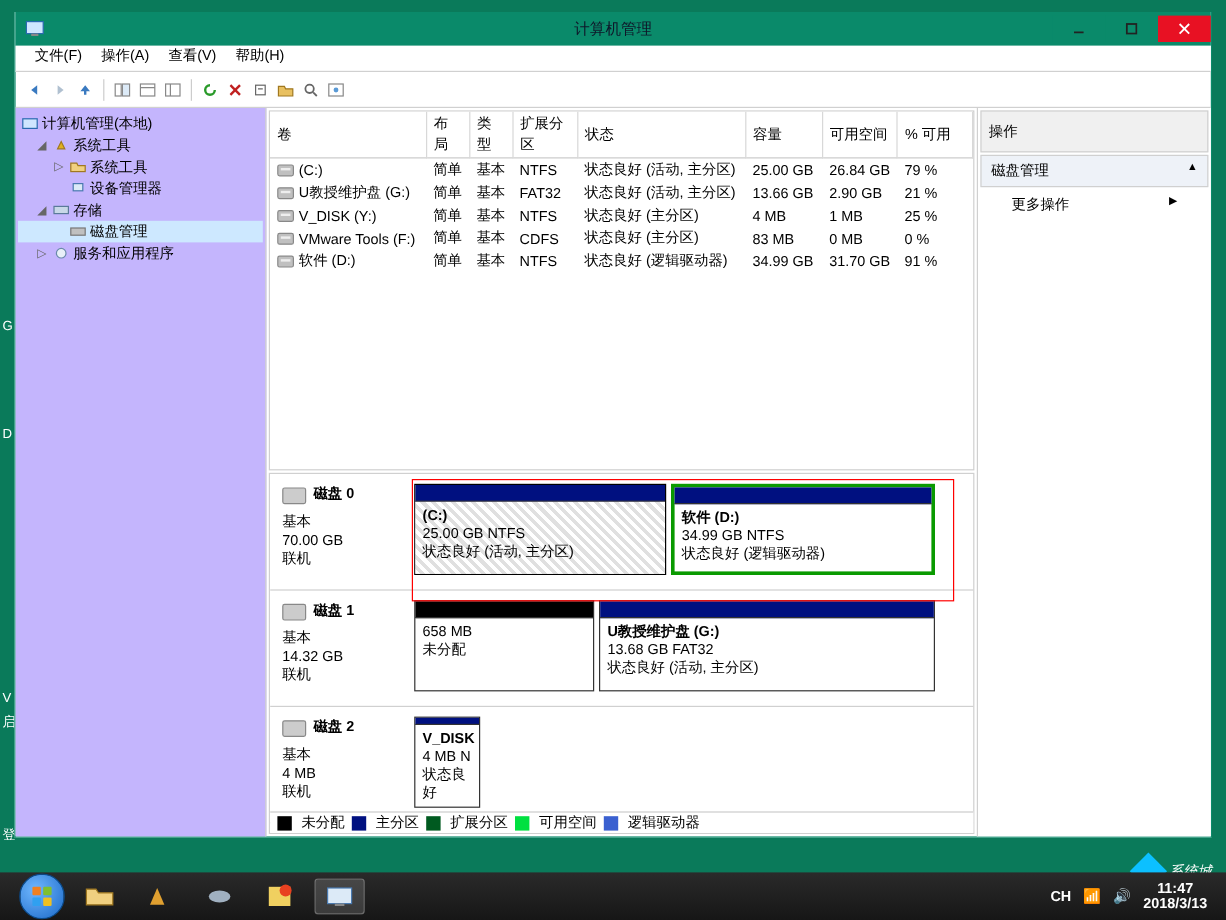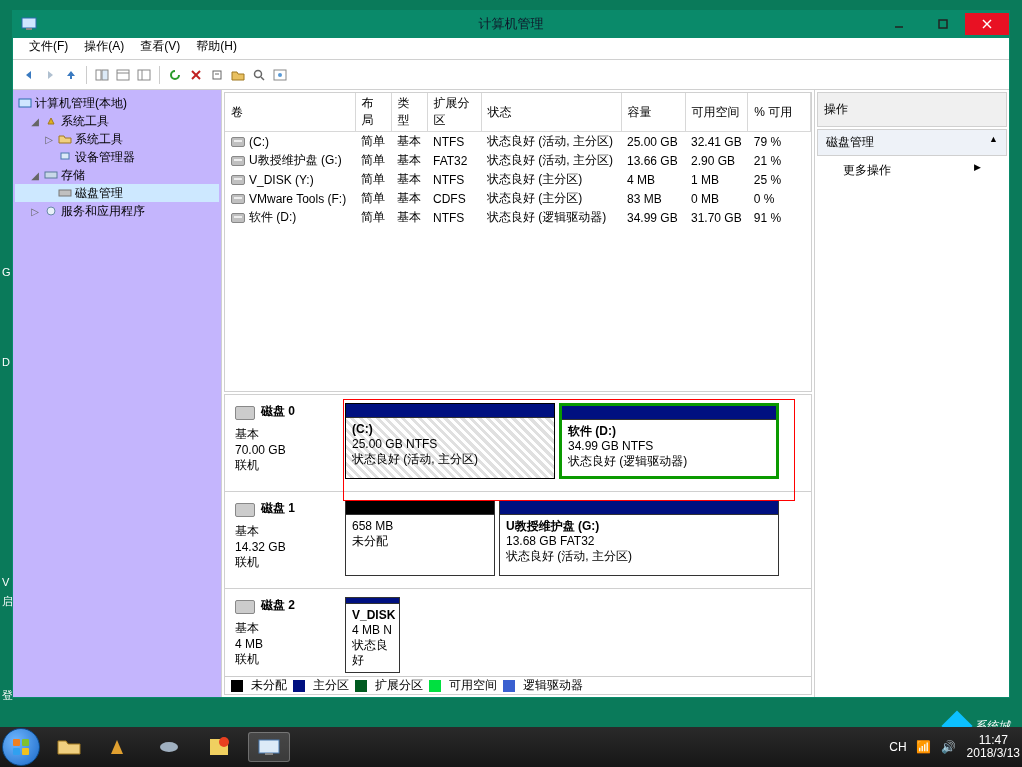--- a/index.html
+++ b/index.html
@@ -58,21 +58,21 @@
 
 .legend{ position:absolute; left:0; right:0; bottom:0; height:18px; border-top:1px solid #ccc; display:flex; align-items:center; gap:6px; padding-left:6px; background:#fff;}
 .legend .sw{width:12px; height:12px; display:inline-block; margin-right:2px;}
 
 .actions{ width:195px; border-left:1px solid #d0d0d0; background:#fff;}
 .actions .hd{ background:#f0f0f0; border:1px solid #d0d0d0; margin:2px; padding:8px 6px; font-weight:normal;}
 .actions .section{ background:#eef2f8; border:1px solid #d0d0d0; margin:2px; padding:4px 8px; display:flex; justify-content:space-between;}
 .actions .item{ padding:4px 28px; cursor:pointer;}
 .tri{ font-size:9px;}
 
-.taskbar{ position:absolute; left:0; bottom:0; width:100%; height:40px; background: linear-gradient(#2a2a2a,#161616); display:flex; align-items:center; padding:0 2px; gap:8px;}
+.taskbar{ position:absolute; left:0; bottom:0; width:100%; height:40px; background: linear-gradient(#2a2a2a,#161616); display:flex; align-items:center; padding:0 16px; gap:8px;font-weight:bold;}
 .start{ width:38px; height:38px; border-radius:50%; background:radial-gradient(circle at 35% 35%, #6fb7ff, #1a68c7); border:1px solid #0a4a8a; display:flex; align-items:center; justify-content:center;}
 .tbicon{ width:42px; height:30px; display:flex; align-items:center; justify-content:center; border-radius:3px;}
 .tbicon.active{ background:rgba(255,255,255,0.15); box-shadow:inset 0 0 0 1px rgba(255,255,255,0.25);}
 .tray{ margin-left:auto; color:#fff; display:flex; align-items:center; gap:10px; font-size:11px;}
 .watermark{position:absolute; right:12px; bottom:30px; font-size:20px; font-style:italic; color:#fff; display:flex; align-items:center; gap:6px;}
 .watermark .cube{width:22px; height:22px; background:#0cc0ff; transform:rotate(45deg);}
 .left-letters{position:absolute; left:2px; color:#fff; font-size:11px;}
 </style>
 </head>
 <body>
@@ -271,21 +271,21 @@
           </tr>
             </thead>
           <tbody id="volbody">
               <tr class="volrow">
                 <td><span class="dicon"></span>(C:)</td>
                 <td>简单</td>
                 <td>基本</td>
                 <td>NTFS</td>
                 <td>状态良好 (活动, 主分区)</td>
                 <td>25.00 GB</td>
-                <td>32.41 GB</td>
+                <td>26.84 GB</td>
                 <td>79 %</td>
               </tr>
               <tr class="volrow">
                 <td><span class="dicon"></span>U教授维护盘 (G:)</td>
                 <td>简单</td>
                 <td>基本</td>
                 <td>FAT32</td>
                 <td>状态良好 (活动, 主分区)</td>
                 <td>13.66 GB</td>
                 <td>2.90 GB</td>

